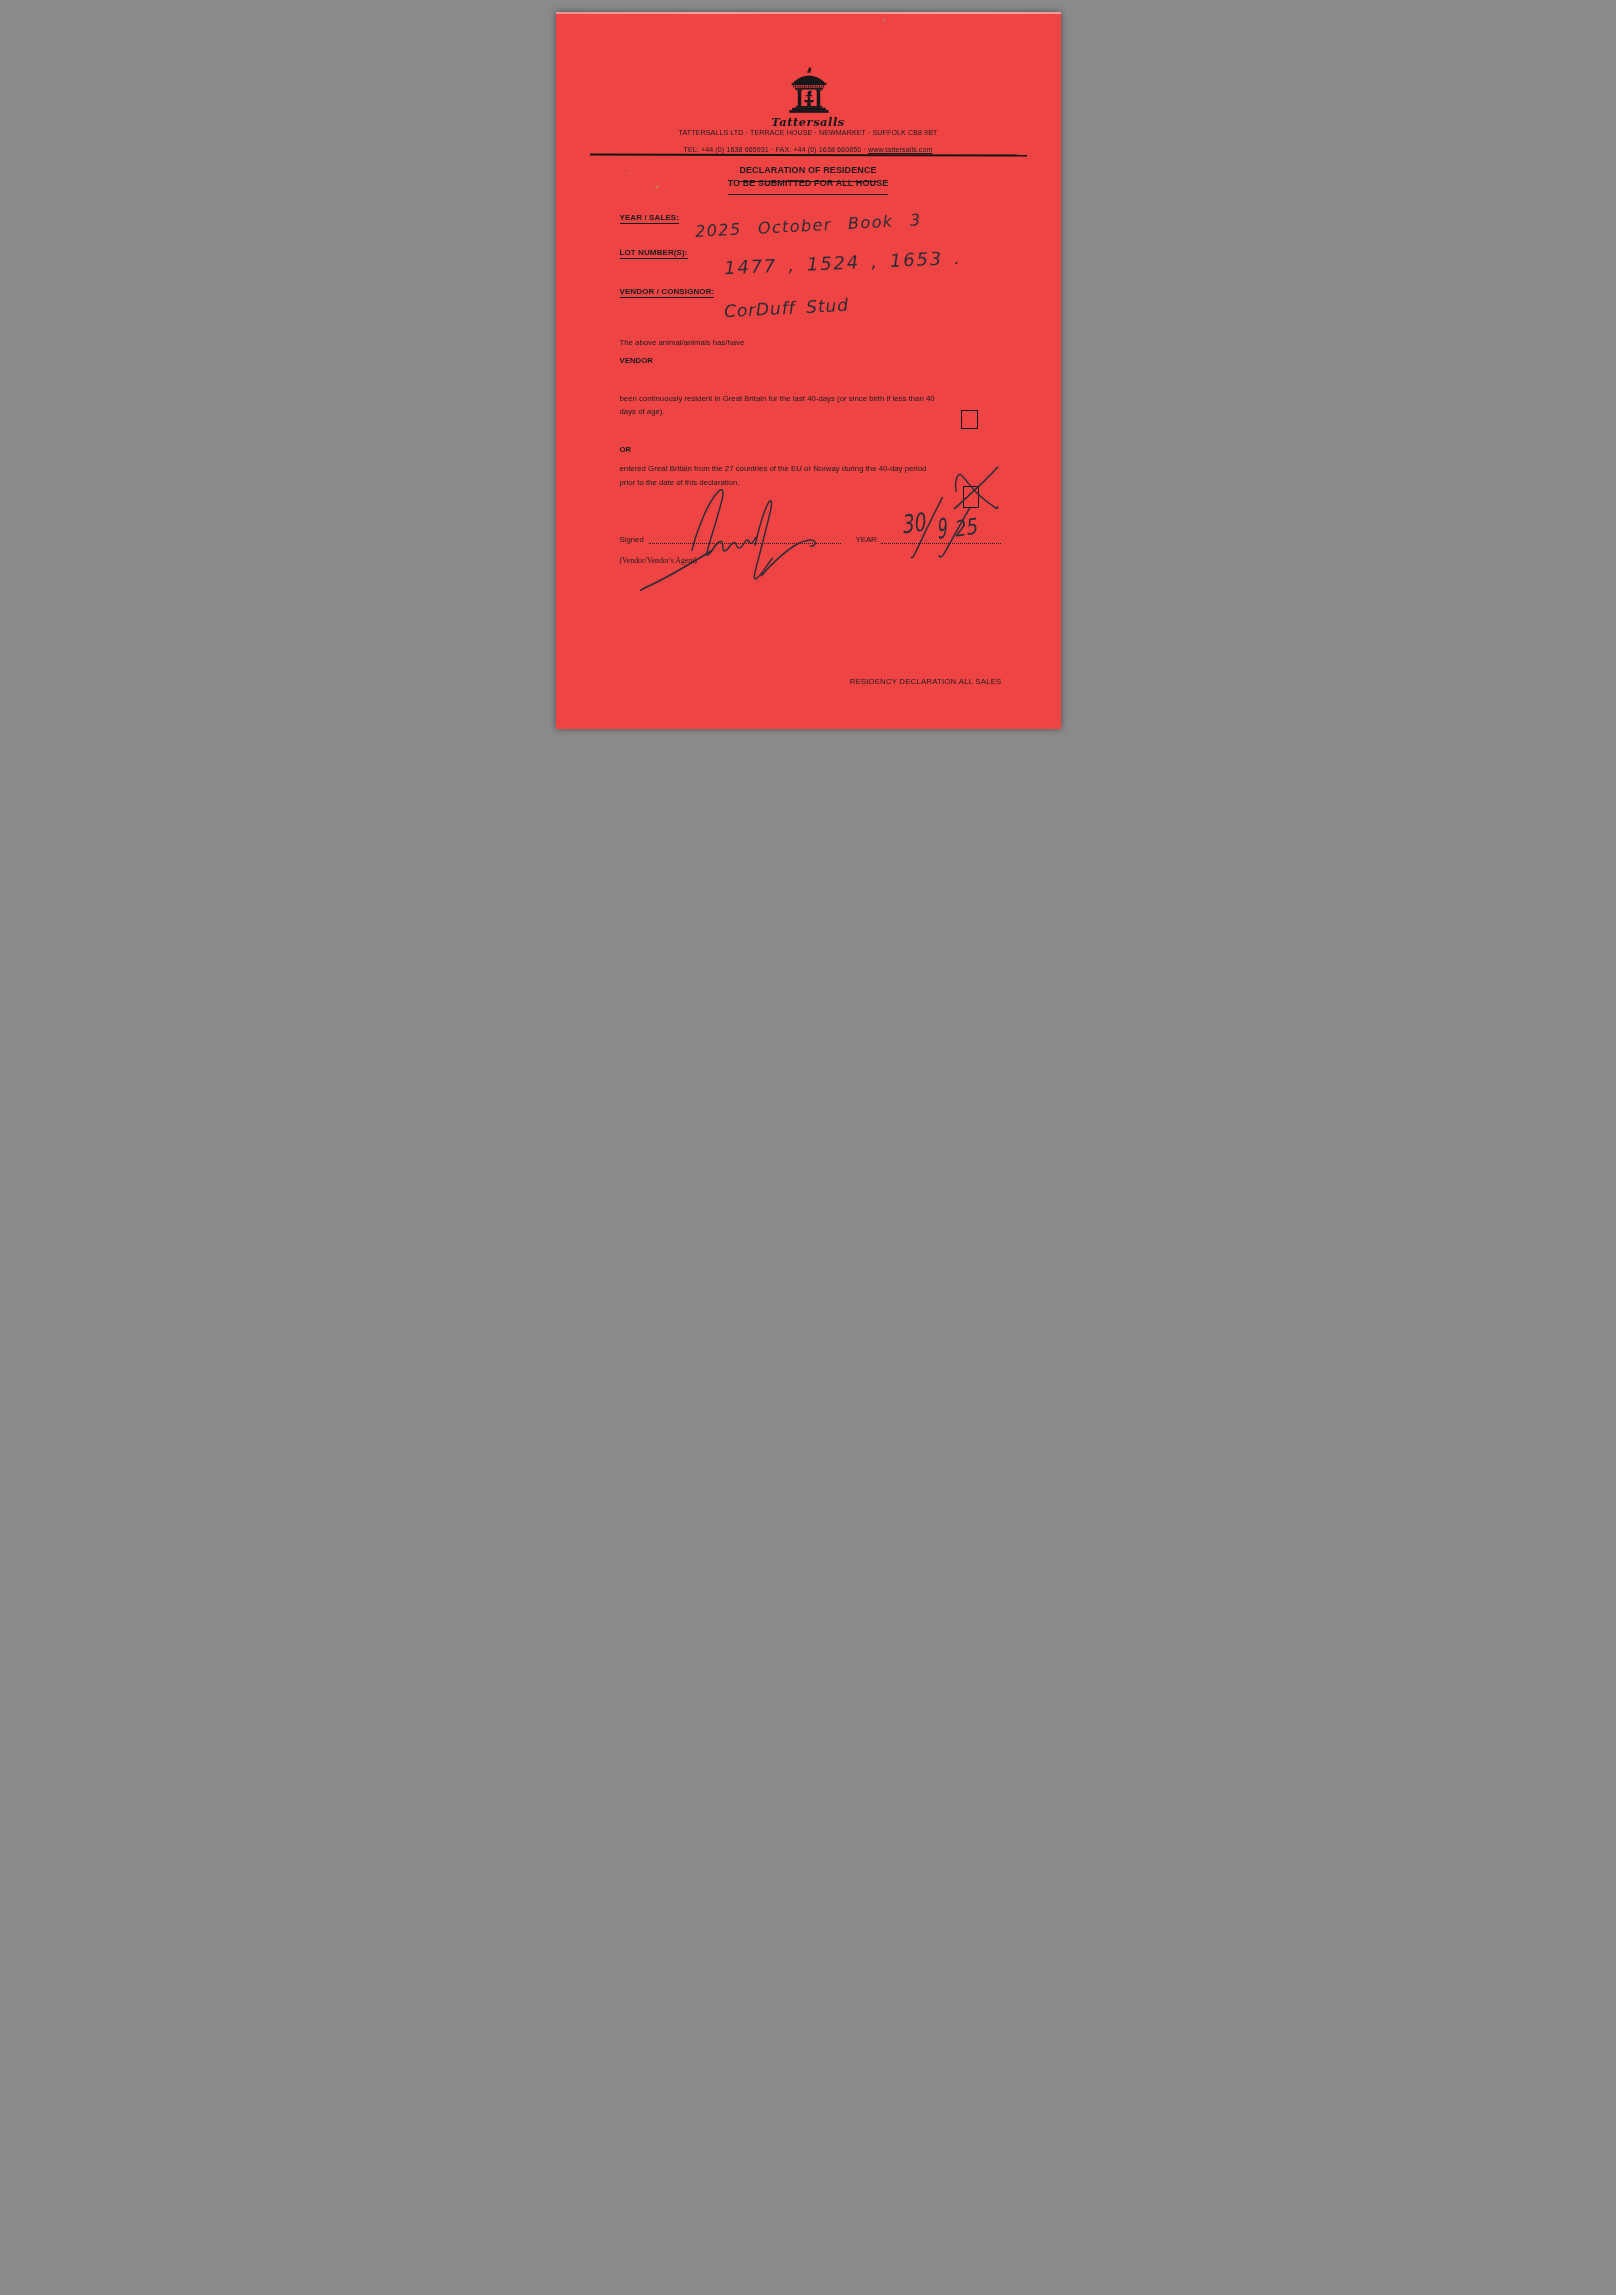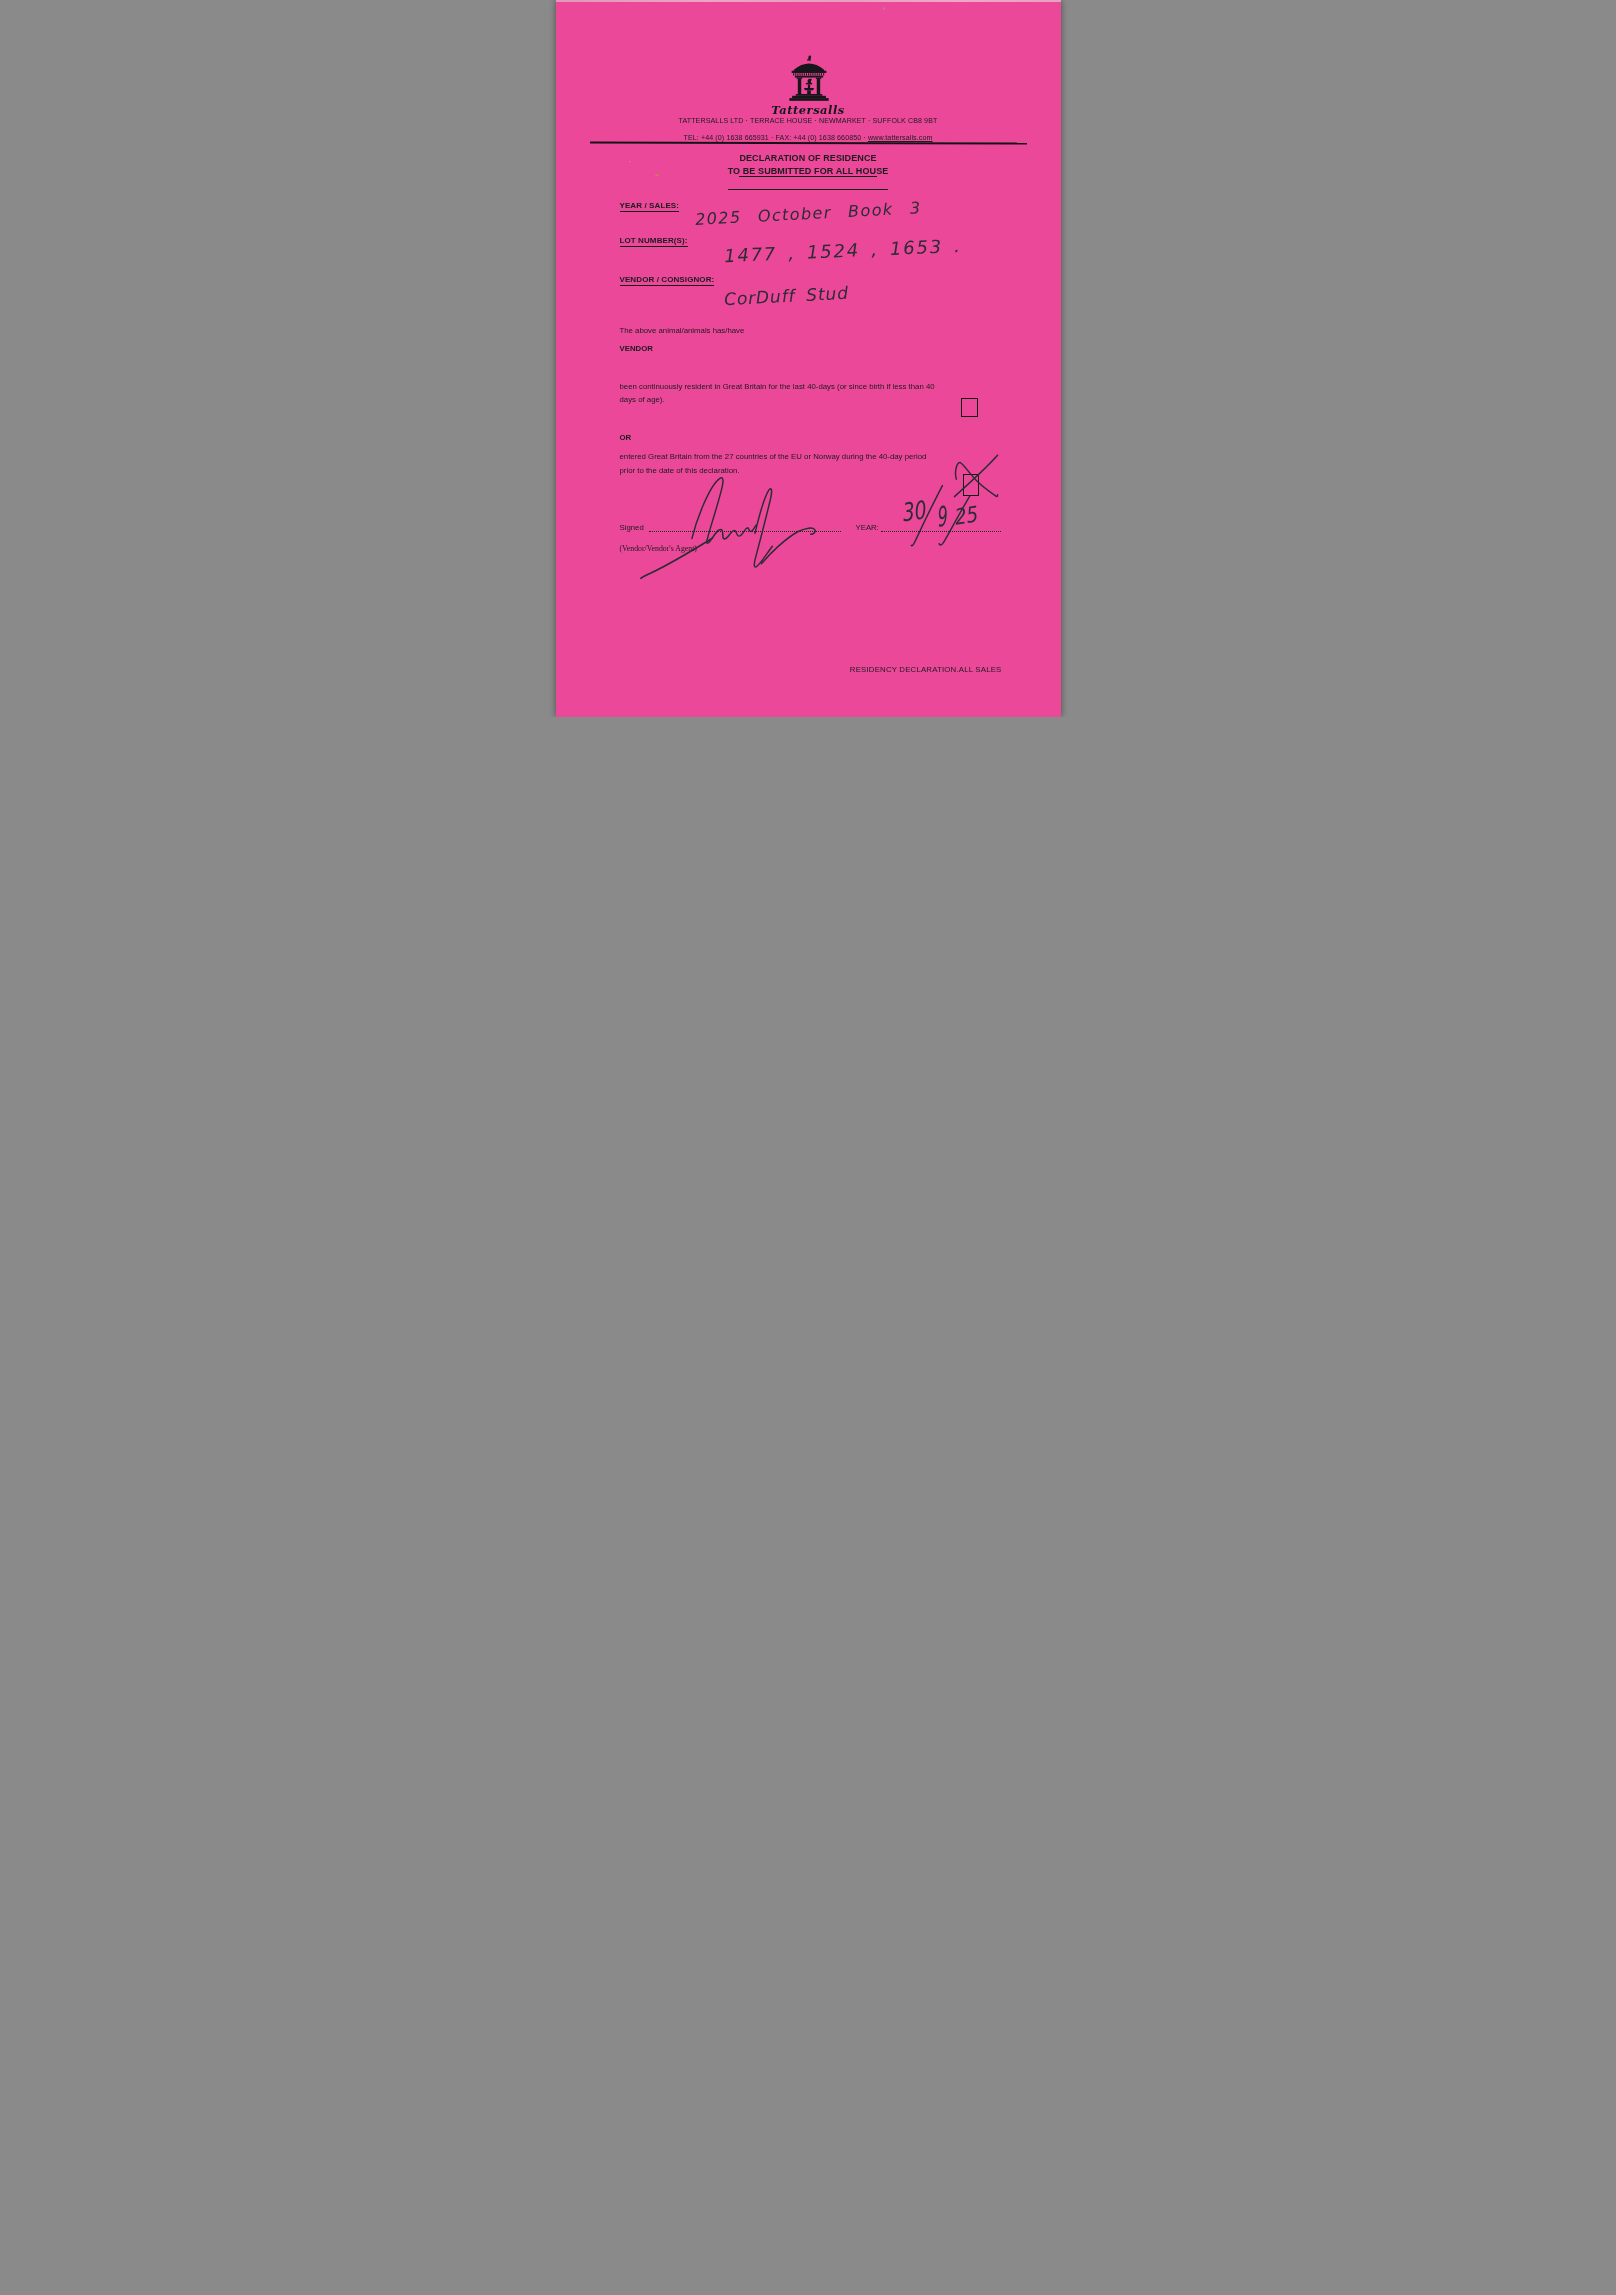--- a/index.html
+++ b/index.html
@@ -1,33 +1,33 @@
 <!DOCTYPE html>
 <html style="font-size:7.3px"><head>
 <meta charset="utf-8">
 <style>
   html,body{margin:0;padding:0;background:#8a8a8a;}
   .page{
-    position:relative;width:505px;height:717px;margin:0 auto;
-    background:#ec4899;color:#1b1b1f;overflow:hidden;
+    position:relative;width:505px;height:717px;margin:12px auto;
+    background:#ef4444;color:#1b1b1f;overflow:hidden;
     font-family:"Liberation Sans",sans-serif;
     box-shadow:0 0 6.4px rgba(0,0,0,.45);
   }
   .abs{position:absolute;}
   .centered{left:0;right:0;text-align:center;}
   .brand{
     font-family:"DejaVu Serif",serif;font-style:italic;font-weight:600;
     font-size:11.5px;letter-spacing:0.5px;color:#17171b;
   }
   .addr{font-size:7.1px;letter-spacing:0.1px;color:#1c1c20;}
   .weblink{text-decoration:underline;text-decoration-thickness:0.9px;text-underline-offset:1.4px;color:#1c1c20;}
   .rule{background:#141417;height:2.3px;transform:rotate(.15deg);}
   .title-line{
     display:inline-block;font-weight:bold;font-size:9px;letter-spacing:0.1px;
-    border-bottom:1.4px solid #141417;padding-bottom:13px;
+    border-bottom:1.4px solid #141417;padding-bottom:6px;
   }
   .field-label{
     display:inline-block;font-weight:bold;font-size:8px;letter-spacing:0.1px;
     border-bottom:1.6px solid #141417;padding-bottom:1.4px;
   }
   .hand{
     font-family:"DejaVu Sans",sans-serif;font-style:italic;color:#2c2c36;
     white-space:nowrap;
   }
   .hand-year{font-size:16px;letter-spacing:1.4px;word-spacing:10px;transform:rotate(-3deg);}

